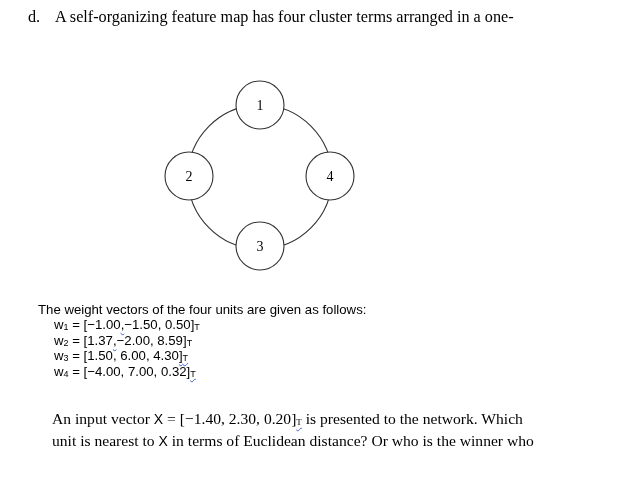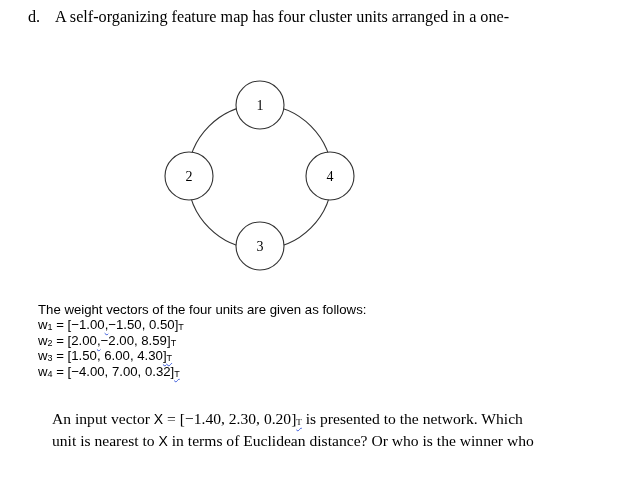--- a/index.html
+++ b/index.html
@@ -18,38 +18,38 @@
 
     #diagram { position: absolute; left: 160px; top: 80px; width: 200px; height: 200px; }
     #diagram svg { width: 200px; height: 200px; display: block; }
     .node-label { font-family: "Liberation Serif", "DejaVu Serif", serif; font-size: 14px; }
 
     #weights {
       position: absolute; left: 38px; top: 303px;
       font-size: 13.2px; line-height: 14.8px;
     }
     #weights .heading { display: block; white-space: nowrap; }
-    #weights .wline { display: block; white-space: nowrap; }
+    #weights .wline { display: block; white-space: nowrap; margin-left: 16px; }
     .sub { font-size: 9px; vertical-align: baseline; position: relative; top: 1px; }
     .supT { font-size: 9px; position: relative; top: 1px; }
     .squiggle { text-decoration: underline wavy #3b5bdb; text-decoration-thickness: 1px; text-underline-offset: 2px; }
 
     #question {
       position: absolute; left: 52px; top: 409px; width: 600px;
       font-size: 15.6px; line-height: 19px;
     }
     #question .qline { display: block; white-space: nowrap; }
     .var { font-family: "Liberation Sans", "DejaVu Sans", sans-serif; font-size: 14px; }
   </style>
 </head>
 <body>
 
 <div id="intro" class="serif">
   <span class="marker">d.</span>
-  <span class="line">A self-organizing feature map has four cluster units arranged in a one-</span>
+  <span class="line">A self-organizing feature map has four cluster terms arranged in a one-</span>
 </div>
 
 <div id="diagram">
   <svg viewBox="0 0 200 200" xmlns="http://www.w3.org/2000/svg">
 
     <circle cx="100" cy="97" r="72" fill="none" stroke="#333" stroke-width="1.1"></circle>
 
     <g>
       <circle cx="100" cy="25" r="24" fill="#fff" stroke="#333" stroke-width="1.1"></circle>
       <text class="node-label" x="100" y="30" text-anchor="middle">1</text>
@@ -70,21 +70,21 @@
       <text class="node-label" x="170" y="101" text-anchor="middle">4</text>
     </g>
   </svg>
 </div>
 
 <div id="weights" class="sans">
   <span class="heading">The weight vectors of the four units are given as follows:</span>
 
   <span class="wline"><span>w</span><span class="sub">1</span><span> = </span><span>[−1.00</span><span class="squiggle">,</span><span>−1.50, 0.50]</span><span class="supT">T</span></span>
 
-  <span class="wline"><span>w</span><span class="sub">2</span><span> = </span><span>[2.00</span><span class="squiggle">,</span><span>−2.00, 8.59]</span><span class="supT">T</span></span>
+  <span class="wline"><span>w</span><span class="sub">2</span><span> = </span><span>[1.37</span><span class="squiggle">,</span><span>−2.00, 8.59]</span><span class="supT">T</span></span>
 
   <span class="wline"><span>w</span><span class="sub">3</span><span> = </span><span>[1.50, 6.00, 4.30</span><span class="squiggle"><span>]</span><span class="supT">T</span></span></span>
 
   <span class="wline"><span>w</span><span class="sub">4</span><span> = </span><span>[−4.00, 7.00, 0.32</span><span class="squiggle"><span>]</span><span class="supT">T</span></span></span>
 </div>
 
 <div id="question" class="serif">
   <span class="qline"><span>An input vector </span><span class="var">X</span><span> = [−1.40, 2.30, 0.20]</span><span class="squiggle supT">T</span><span> is presented to the network. Which</span></span>
   <span class="qline"><span>unit is nearest to </span><span class="var">X</span><span> in terms of Euclidean distance? Or who is the winner who</span></span>
 </div>

